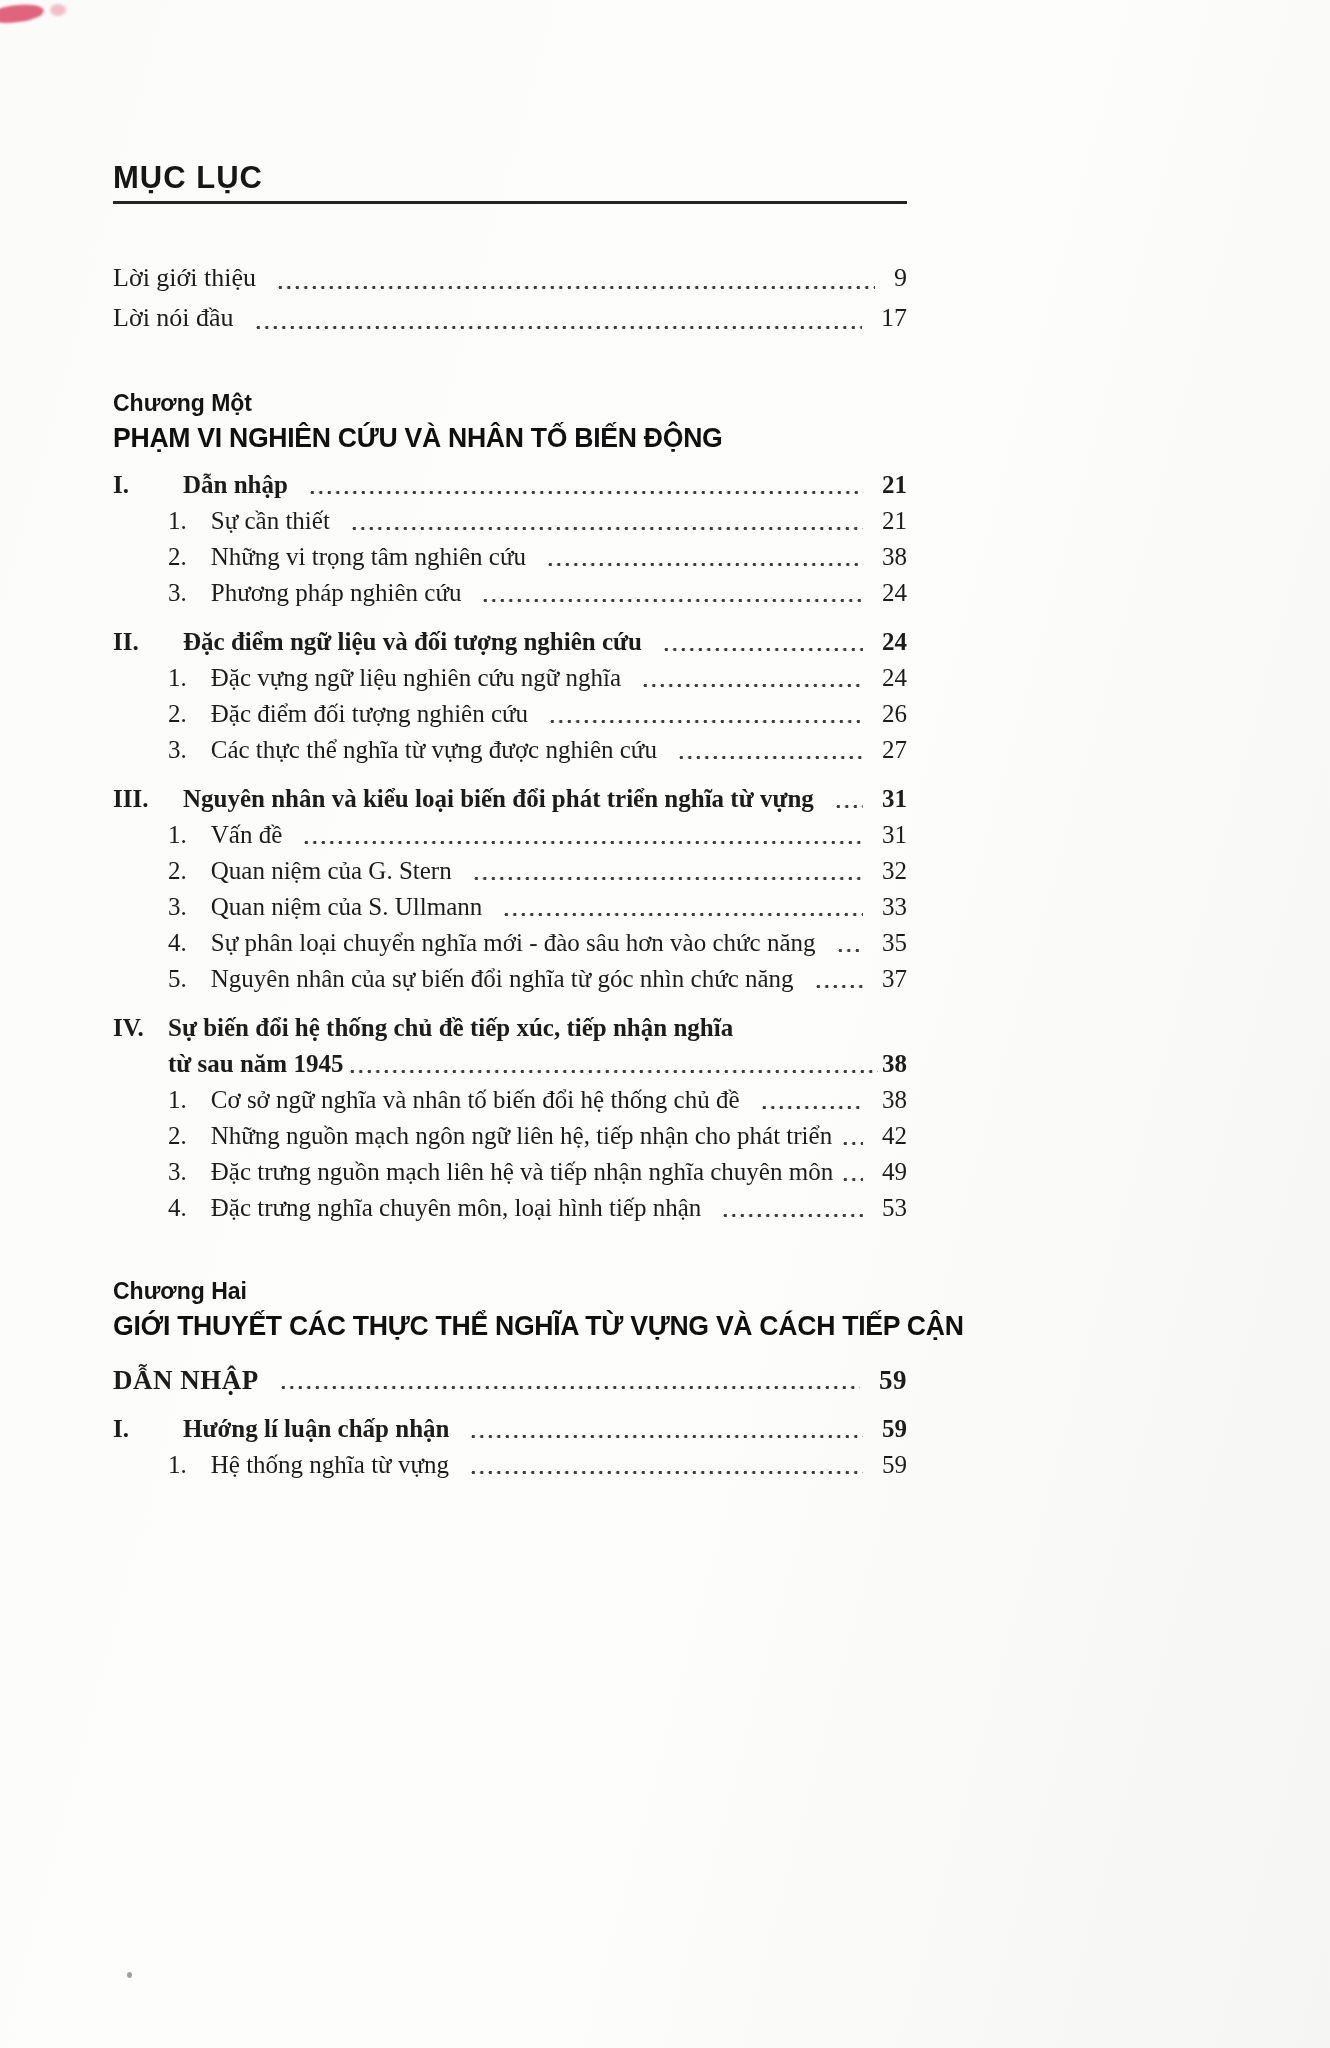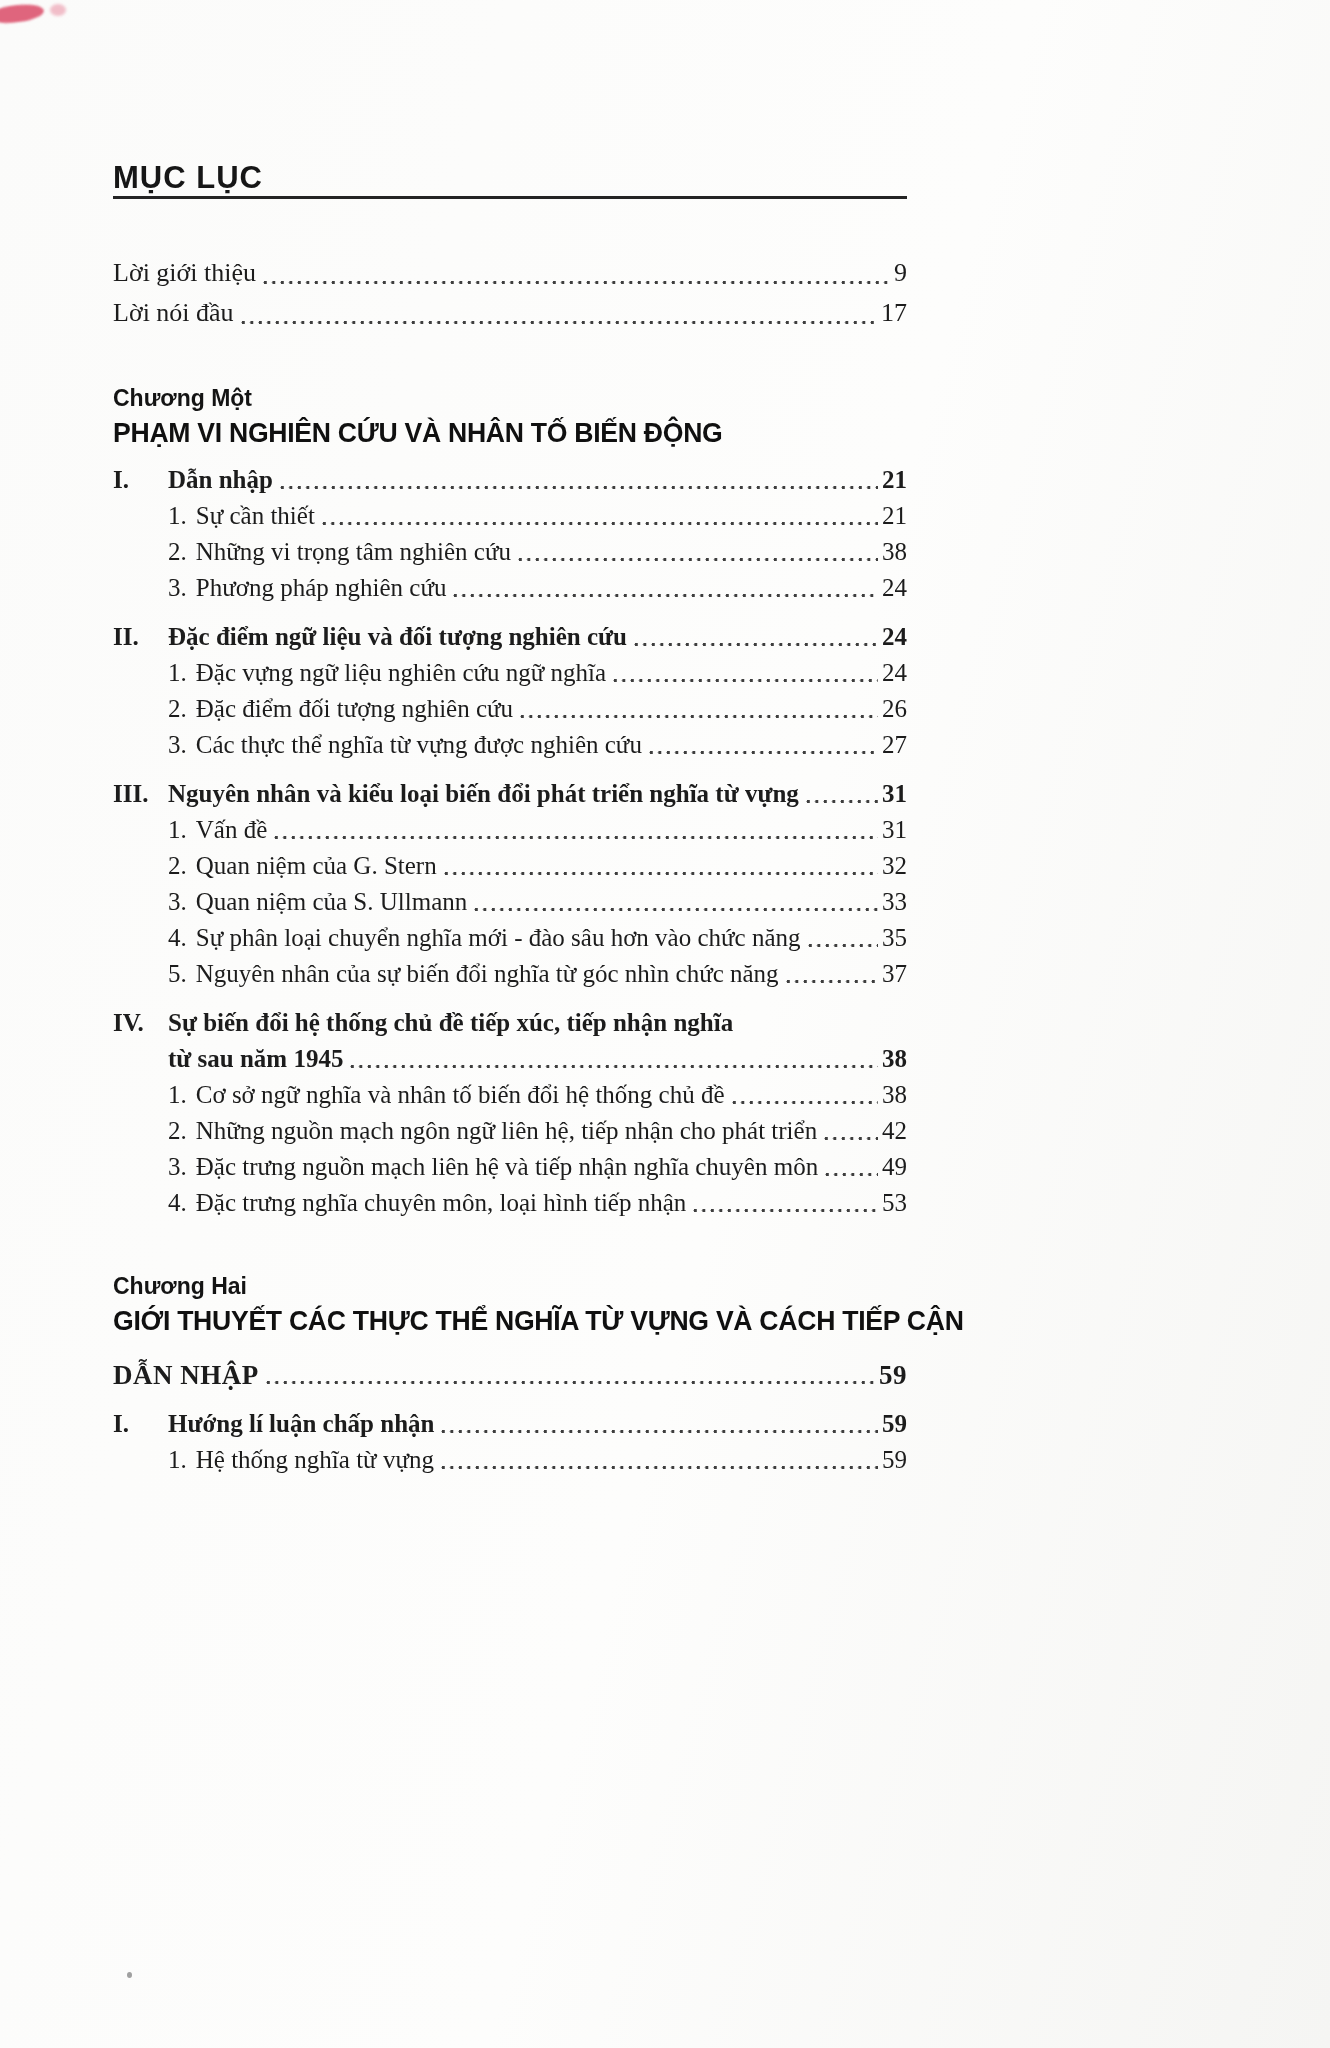--- a/index.html
+++ b/index.html
@@ -24,24 +24,24 @@
     background:#eda4b4;border-radius:50%;opacity:.7;filter:blur(1.5px);
   }
   .bottom-dot{
     position:absolute;left:127px;top:1972px;width:5px;height:6px;
     background:#6f6f6f;border-radius:50%;opacity:.65;
   }
   .content{position:absolute;left:113px;top:160px;width:794px;}
   .toc-title{
     font-family:"Liberation Sans","DejaVu Sans",sans-serif;
     font-size:31px;font-weight:bold;letter-spacing:1px;color:#161616;
-    border-bottom:3px solid #242424;
+    padding-bottom:5px;border-bottom:3px solid #242424;
   }
   .front-matter{margin-top:54px;}
-  .toc-row{display:flex;align-items:baseline;font-size:25px;line-height:36px;}
+  .toc-row{display:flex;align-items:baseline;font-size:25px;line-height:36px;gap:15px;}
   .lvfm{font-size:26px;line-height:40px;}
   .num{flex:0 0 55px;font-weight:bold;}
   .lv2 .num{flex:none;width:auto;margin-right:9px;font-weight:normal;}
   .lv1{font-weight:bold;margin-top:13px;}
   .lv2{padding-left:0;}
   .lv2 .txt{}
   .lv2{margin-left:55px;}
   .lv0{font-weight:600;font-size:27px;letter-spacing:.5px;margin-top:20px;}
   .txt{flex:0 1 auto;white-space:nowrap;min-width:0;}
   .pg{flex:none;}

